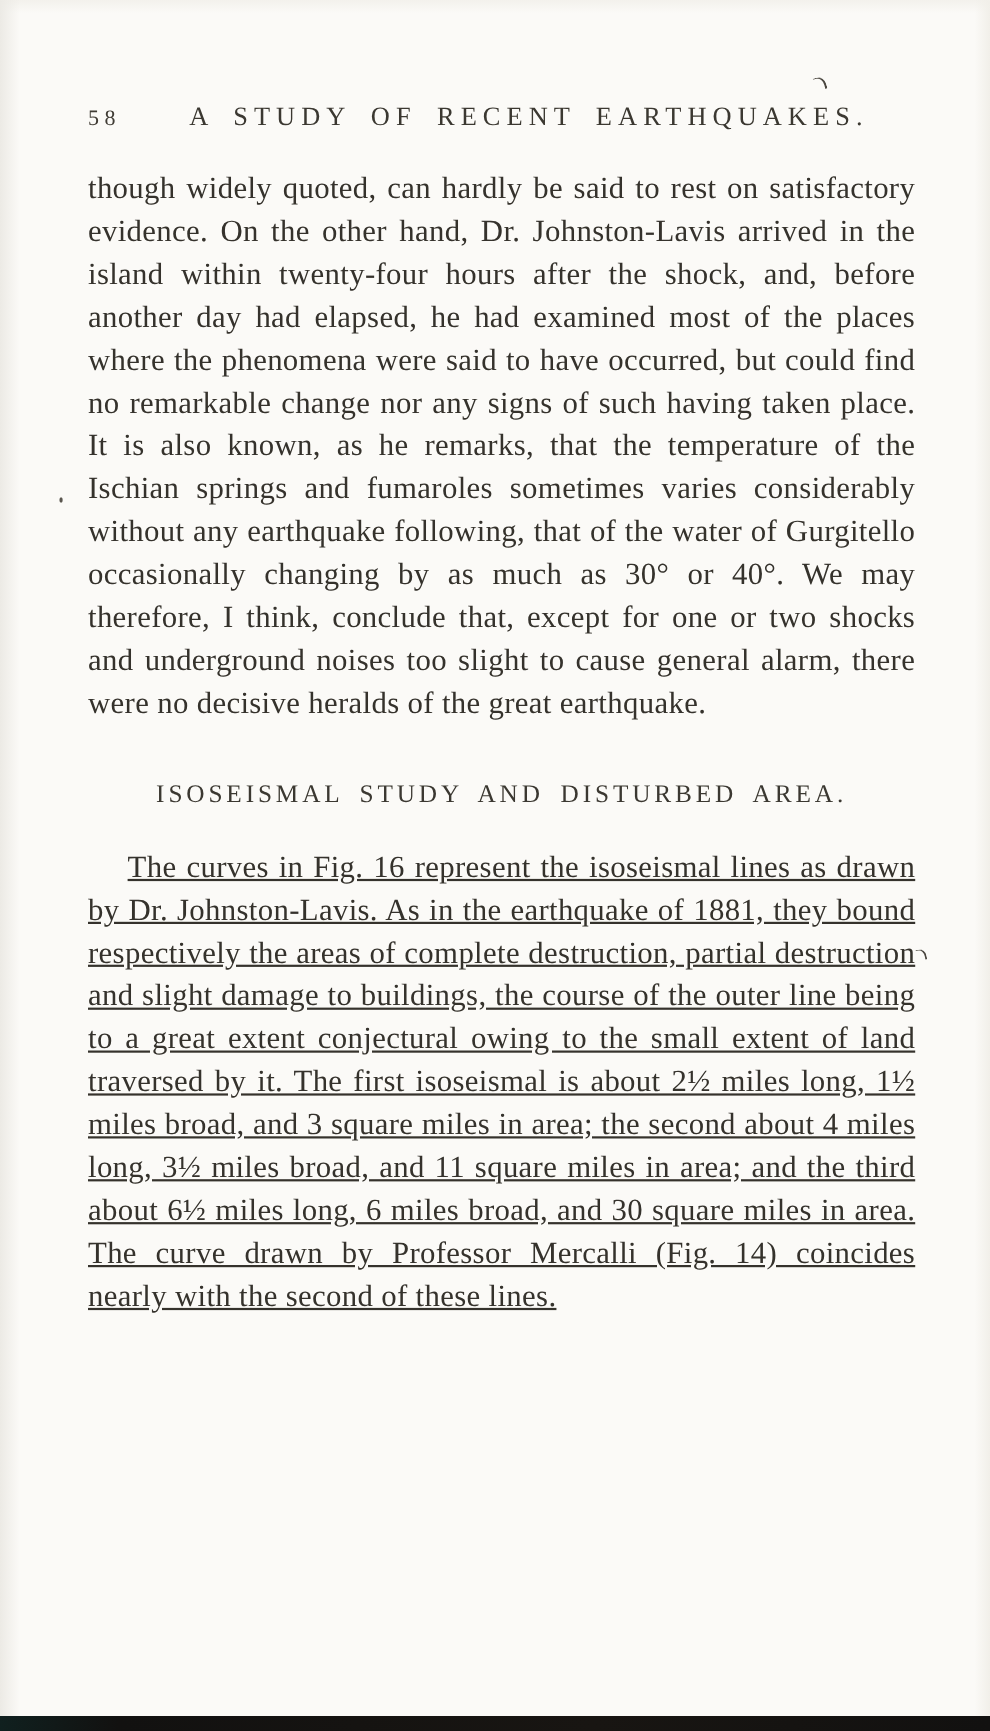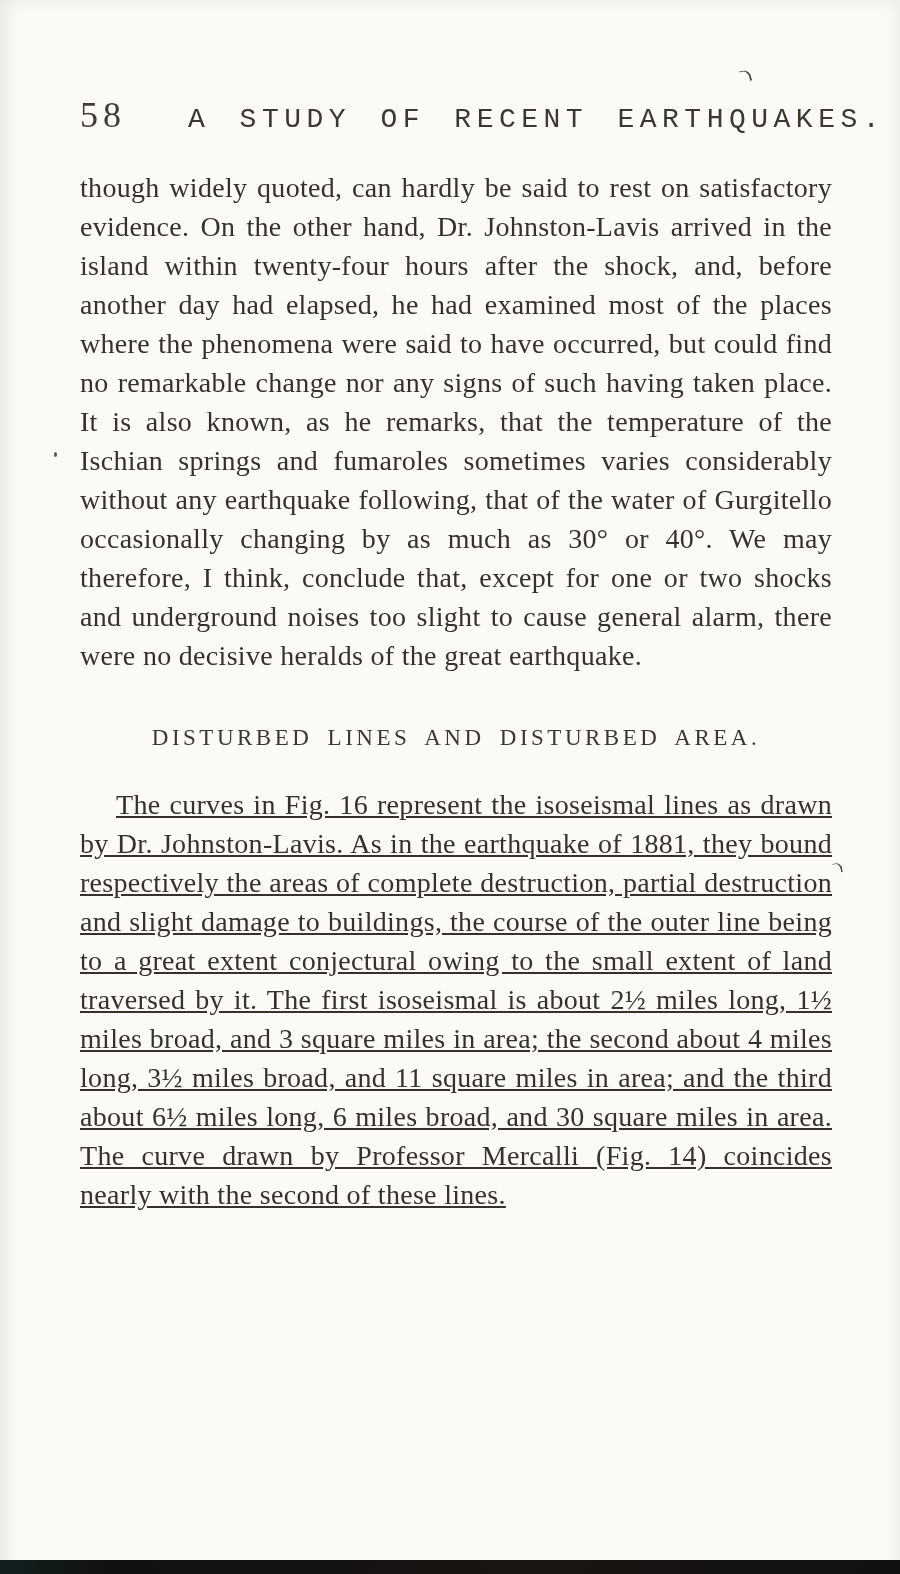--- a/index.html
+++ b/index.html
@@ -26,45 +26,43 @@
   }
   .page-header {
     position: absolute;
     top: 94px;
     left: 80px;
     right: 70px;
     display: flex;
     align-items: baseline;
   }
   .page-number {
-    font-size: 36px;
+    font-size: 20px;
     letter-spacing: 5px;
     color: #403c35;
     margin-right: 62px;
     flex: 0 0 auto;
   }
   .running-title {
-    font-size: 28px;
+    font-size: 24px;
     letter-spacing: 5.5px;
     word-spacing: 7px;
     color: #3b3831;
     white-space: nowrap;
-    font-family: Liberation Mono, monospace;
   }
   .text-block {
     position: absolute;
     top: 152px;
     left: 80px;
     width: 752px;
     font-size: 28px;
     line-height: 39px;
     letter-spacing: 0.3px;
     text-align: justify;
     color: #35322c;
-    margin-top: 16px;
   }
   .body-para {
     margin: 0;
   }
   .body-para.indent {
     text-indent: 36px;
     text-decoration: underline;
   }
   .section-heading {
     font-size: 23px;
@@ -112,21 +110,21 @@
 <div class="scan-page">
 
   <header class="page-header">
     <span class="page-number">58</span>
     <span class="running-title">A STUDY OF RECENT EARTHQUAKES.</span>
   </header>
 
   <main class="text-block">
     <p class="body-para no-indent">though widely quoted, can hardly be said to rest on satisfactory evidence. On the other hand, Dr. Johnston-Lavis arrived in the island within twenty-four hours after the shock, and, before another day had elapsed, he had examined most of the places where the phenomena were said to have occurred, but could find no remarkable change nor any signs of such having taken place. It is also known, as he remarks, that the temperature of the Ischian springs and fumaroles sometimes varies considerably without any earthquake following, that of the water of Gurgitello occasionally changing by as much as 30° or 40°. We may therefore, I think, conclude that, except for one or two shocks and underground noises too slight to cause general alarm, there were no decisive heralds of the great earthquake.</p>
 
-    <h2 class="section-heading">DISTURBED LINES AND DISTURBED AREA.</h2>
+    <h2 class="section-heading">ISOSEISMAL STUDY AND DISTURBED AREA.</h2>
 
     <p class="body-para indent">The curves in Fig. 16 represent the isoseismal lines as drawn by Dr. Johnston-Lavis. As in the earthquake of 1881, they bound respectively the areas of complete destruction, partial destruction and slight damage to buildings, the course of the outer line being to a great extent conjectural owing to the small extent of land traversed by it. The first isoseismal is about 2½ miles long, 1½ miles broad, and 3 square miles in area; the second about 4 miles long, 3½ miles broad, and 11 square miles in area; and the third about 6½ miles long, 6 miles broad, and 30 square miles in area. The curve drawn by Professor Mercalli (Fig. 14) coincides nearly with the second of these lines.</p>
 
   </main>
 
   <span class="scan-artifact artifact-top-right"></span>
   <span class="scan-artifact artifact-mid-right"></span>
   <span class="artifact-dot"></span>
 
   <div class="scan-edge-bar"></div>

